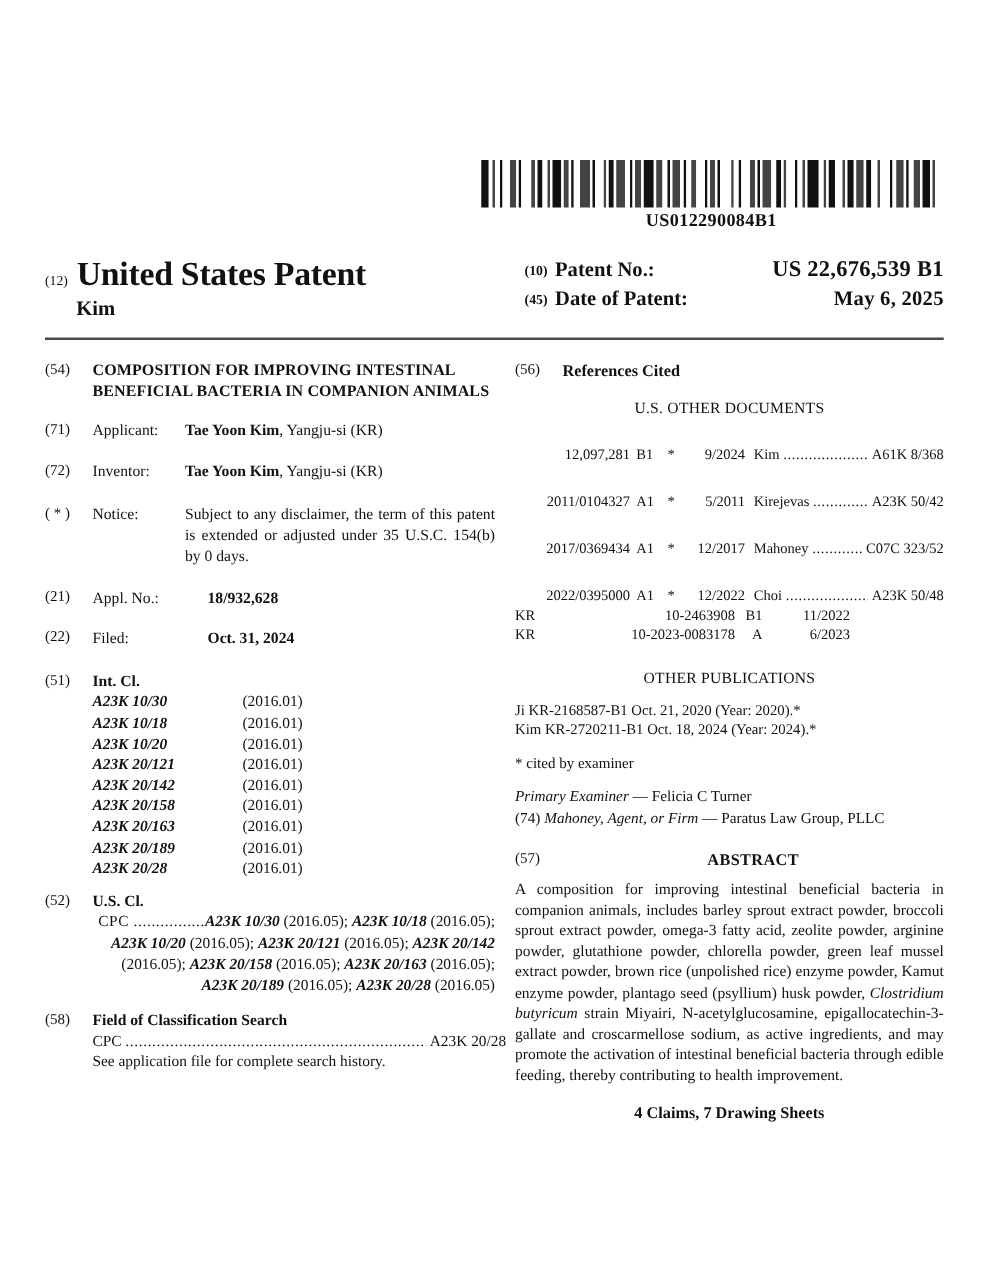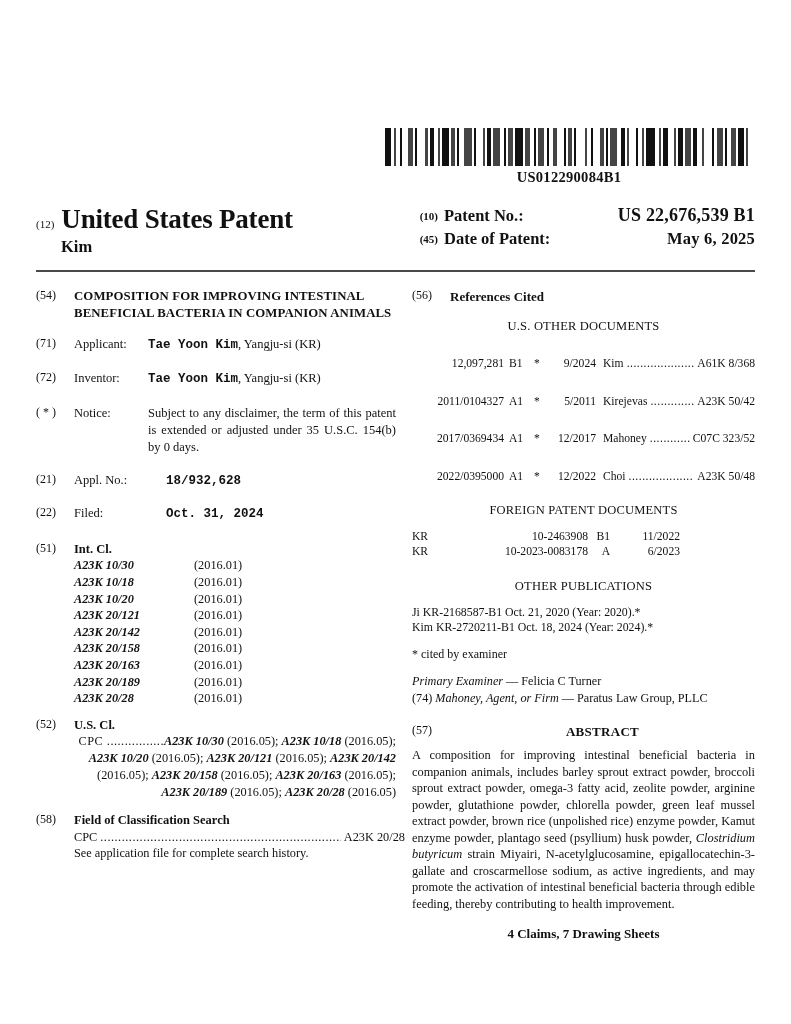--- a/index.html
+++ b/index.html
@@ -118,21 +118,21 @@
     letter-spacing: 0.1px;
   }
 
   .kv { display: flex; }
   .kv-label {
     width: 74px;
     flex: 0 0 74px;
     font-size: 12.5px;
   }
   .kv-val { flex: 1; font-size: 12.5px; }
-  .kv-val b { font-weight: 700; font-family: Liberation Mono, monospace; }
+  .kv-val b { font-weight: 700; }
 
   .notice-text {
     text-align: justify;
     font-size: 12.5px;
     line-height: 1.34;
   }
   .kv-wide-label { width: 92px; flex: 0 0 92px; }
 
   .heading-b { font-weight: 700; font-size: 12.5px; }
 
@@ -517,21 +517,20 @@
         <span class="c-num">2022/0395000</span>
         <span class="c-kind">A1</span>
         <span class="c-star">*</span>
         <span class="c-date">12/2022</span>
         <span class="c-name">Choi</span>
         <span class="c-dots">.....................................</span>
         <span class="c-cls">A23K 50/48</span>
       </div>
     </div>
 
-  <div class="sub-head" style="margin-top:18px;">FOREIGN PATENT DOCUMENTS</div>
   <div class="fpd" id="fpd-rows">
       <div class="fpd-row">
         <span class="f-cc">KR</span>
         <span class="f-num">10-2463908</span>
         <span class="f-kind">B1</span>
         <span class="f-date">11/2022</span>
       </div>
       <div class="fpd-row">
         <span class="f-cc">KR</span>
         <span class="f-num">10-2023-0083178</span>

